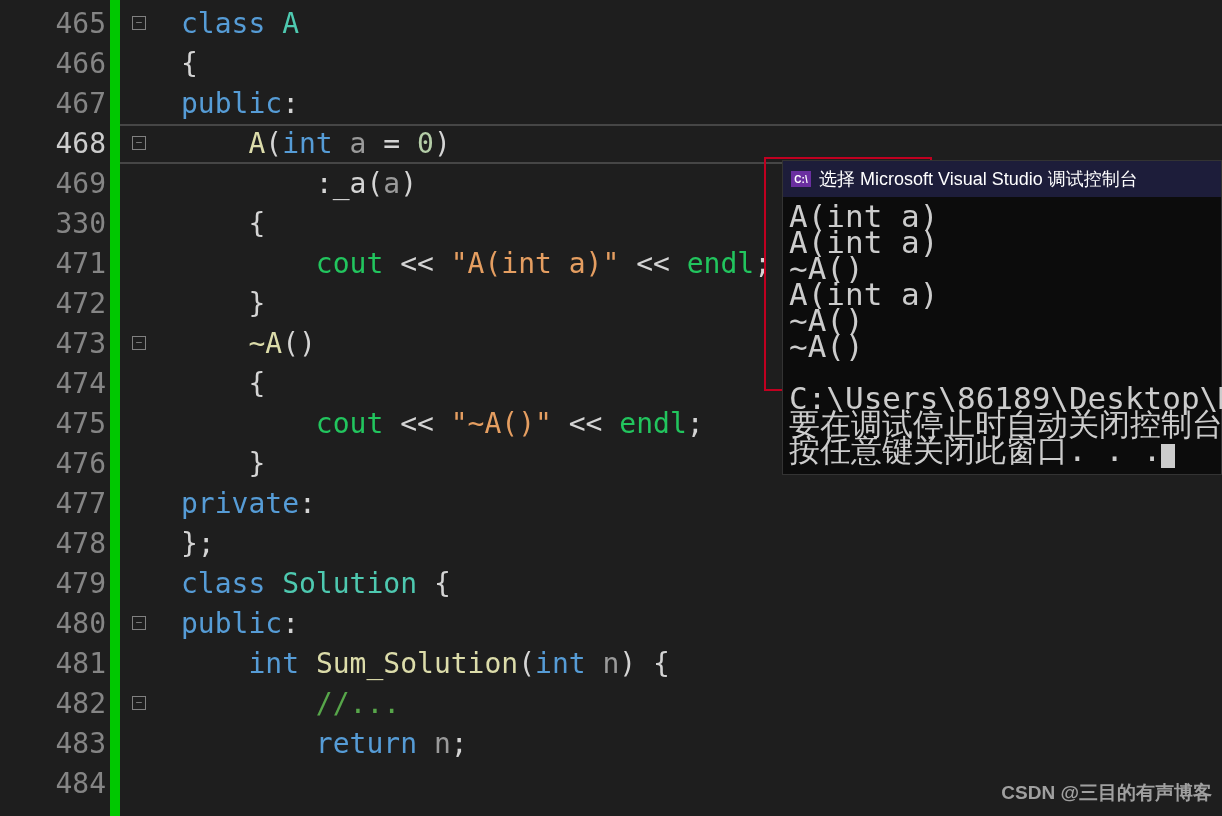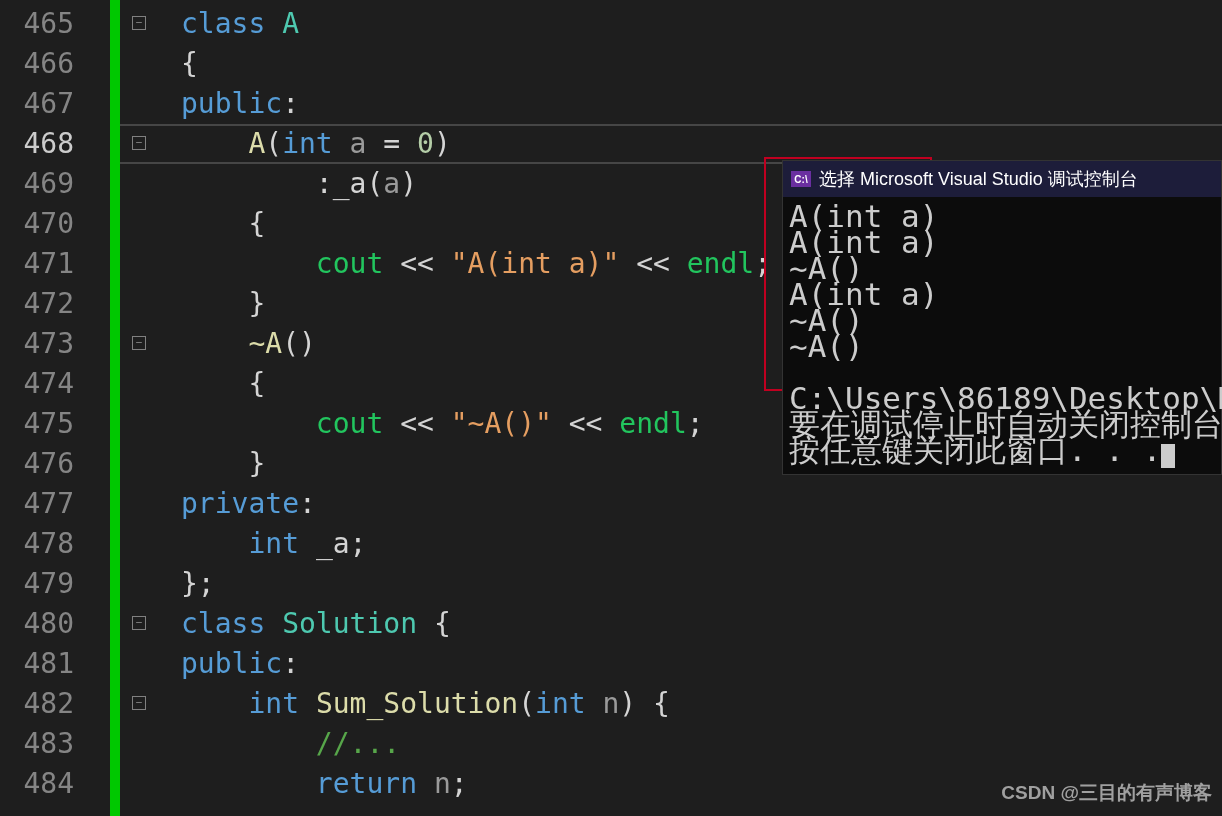--- a/index.html
+++ b/index.html
@@ -1,18 +1,18 @@
 <!DOCTYPE html>
 <html><head>
 <meta charset="utf-8">
 <style>
   * { margin:0; padding:0; box-sizing:border-box; }
   html,body { width:1222px; height:816px; background:#1e1e1e; font-family:"Consolas","NSimSun","SimSun",monospace; overflow:hidden; font-size:28px; }
   .editor { display:flex; height:100%; }
-  .gutter { width:110px; background:#1e1e1e; color:#858585; text-align:right; padding-right:36px; padding-top:4px; line-height:40px; font-size:28px; }
+  .gutter { width:110px; background:#1e1e1e; color:#858585; text-align:right; padding-right:4px; padding-top:4px; line-height:40px; font-size:28px; }
   .gutter div.cur { color:#cccccc;text-align:right; }
   .changebar { width:10px; background:#1e1e1e; }
   .changebar .green { background:#00c800; width:100%; height:100%; }
   .code { position:relative; flex:1; padding-top:4px; line-height:40px; color:#d4d4d4; }
   .line { position:relative; white-space:pre; padding-left:61px; }
   .folds { position:absolute; left:0; top:4px; width:40px; }
   .fold { position:absolute; width:14px; height:14px; border:1px solid #808080; display:flex; align-items:center; justify-content:center; font-size:11px; color:#808080; background:#1e1e1e; cursor:pointer; left:12px; line-height:10px; }
   .fold span { display:block; }
   .kw { color:#569cd6; }
   .type { color:#569cd6; }
@@ -35,21 +35,21 @@
 </head>
 <body>
 
 <div class="editor">
   <div class="gutter" id="gutter">
       <div>465</div>
       <div>466</div>
       <div>467</div>
       <div class="cur">468</div>
       <div>469</div>
-      <div>470</div>
+      <div>330</div>
       <div>471</div>
       <div>472</div>
       <div>473</div>
       <div>474</div>
       <div>475</div>
       <div>476</div>
       <div>477</div>
       <div>478</div>
       <div>479</div>
       <div>480</div>
@@ -87,21 +87,20 @@
     <div class="line">    <span class="fn">A</span>(<span class="type">int</span> <span class="param">a</span> <span>=</span> <span class="num">0</span>)</div>
     <div class="line">        <span>:_a</span>(<span class="param">a</span>)</div>
     <div class="line">    <span>{</span></div>
     <div class="line">        <span class="mbr">cout</span> <span>&lt;&lt;</span> <span class="str">"A(int a)"</span> <span>&lt;&lt;</span> <span class="mbr">endl</span><span>;</span></div>
     <div class="line">    <span>}</span></div>
     <div class="line">    <span class="fn">~A</span>()</div>
     <div class="line">    <span>{</span></div>
     <div class="line">        <span class="mbr">cout</span> <span>&lt;&lt;</span> <span class="str">"~A()"</span> <span>&lt;&lt;</span> <span class="mbr">endl</span><span>;</span></div>
     <div class="line">    <span>}</span></div>
     <div class="line"><span class="kw">private</span><span>:</span></div>
-    <div class="line">    <span class="type">int</span> <span>_a</span><span>;</span></div>
     <div class="line"><span>};</span></div>
     <div class="line"><span class="kw">class</span> <span class="cls">Solution</span> <span>{</span></div>
     <div class="line"><span class="kw">public</span><span>:</span></div>
     <div class="line">    <span class="type">int</span> <span class="fn">Sum_Solution</span>(<span class="type">int</span> <span class="param">n</span>) <span>{</span></div>
     <div class="line">        <span class="cmnt">//...</span></div>
     <div class="line">        <span class="kw">return</span> <span class="param">n</span><span>;</span></div>
   </div>
 </div>
 
 <div class="redbox" style="left:764px; top:157px; width:168px; height:234px;"></div>

